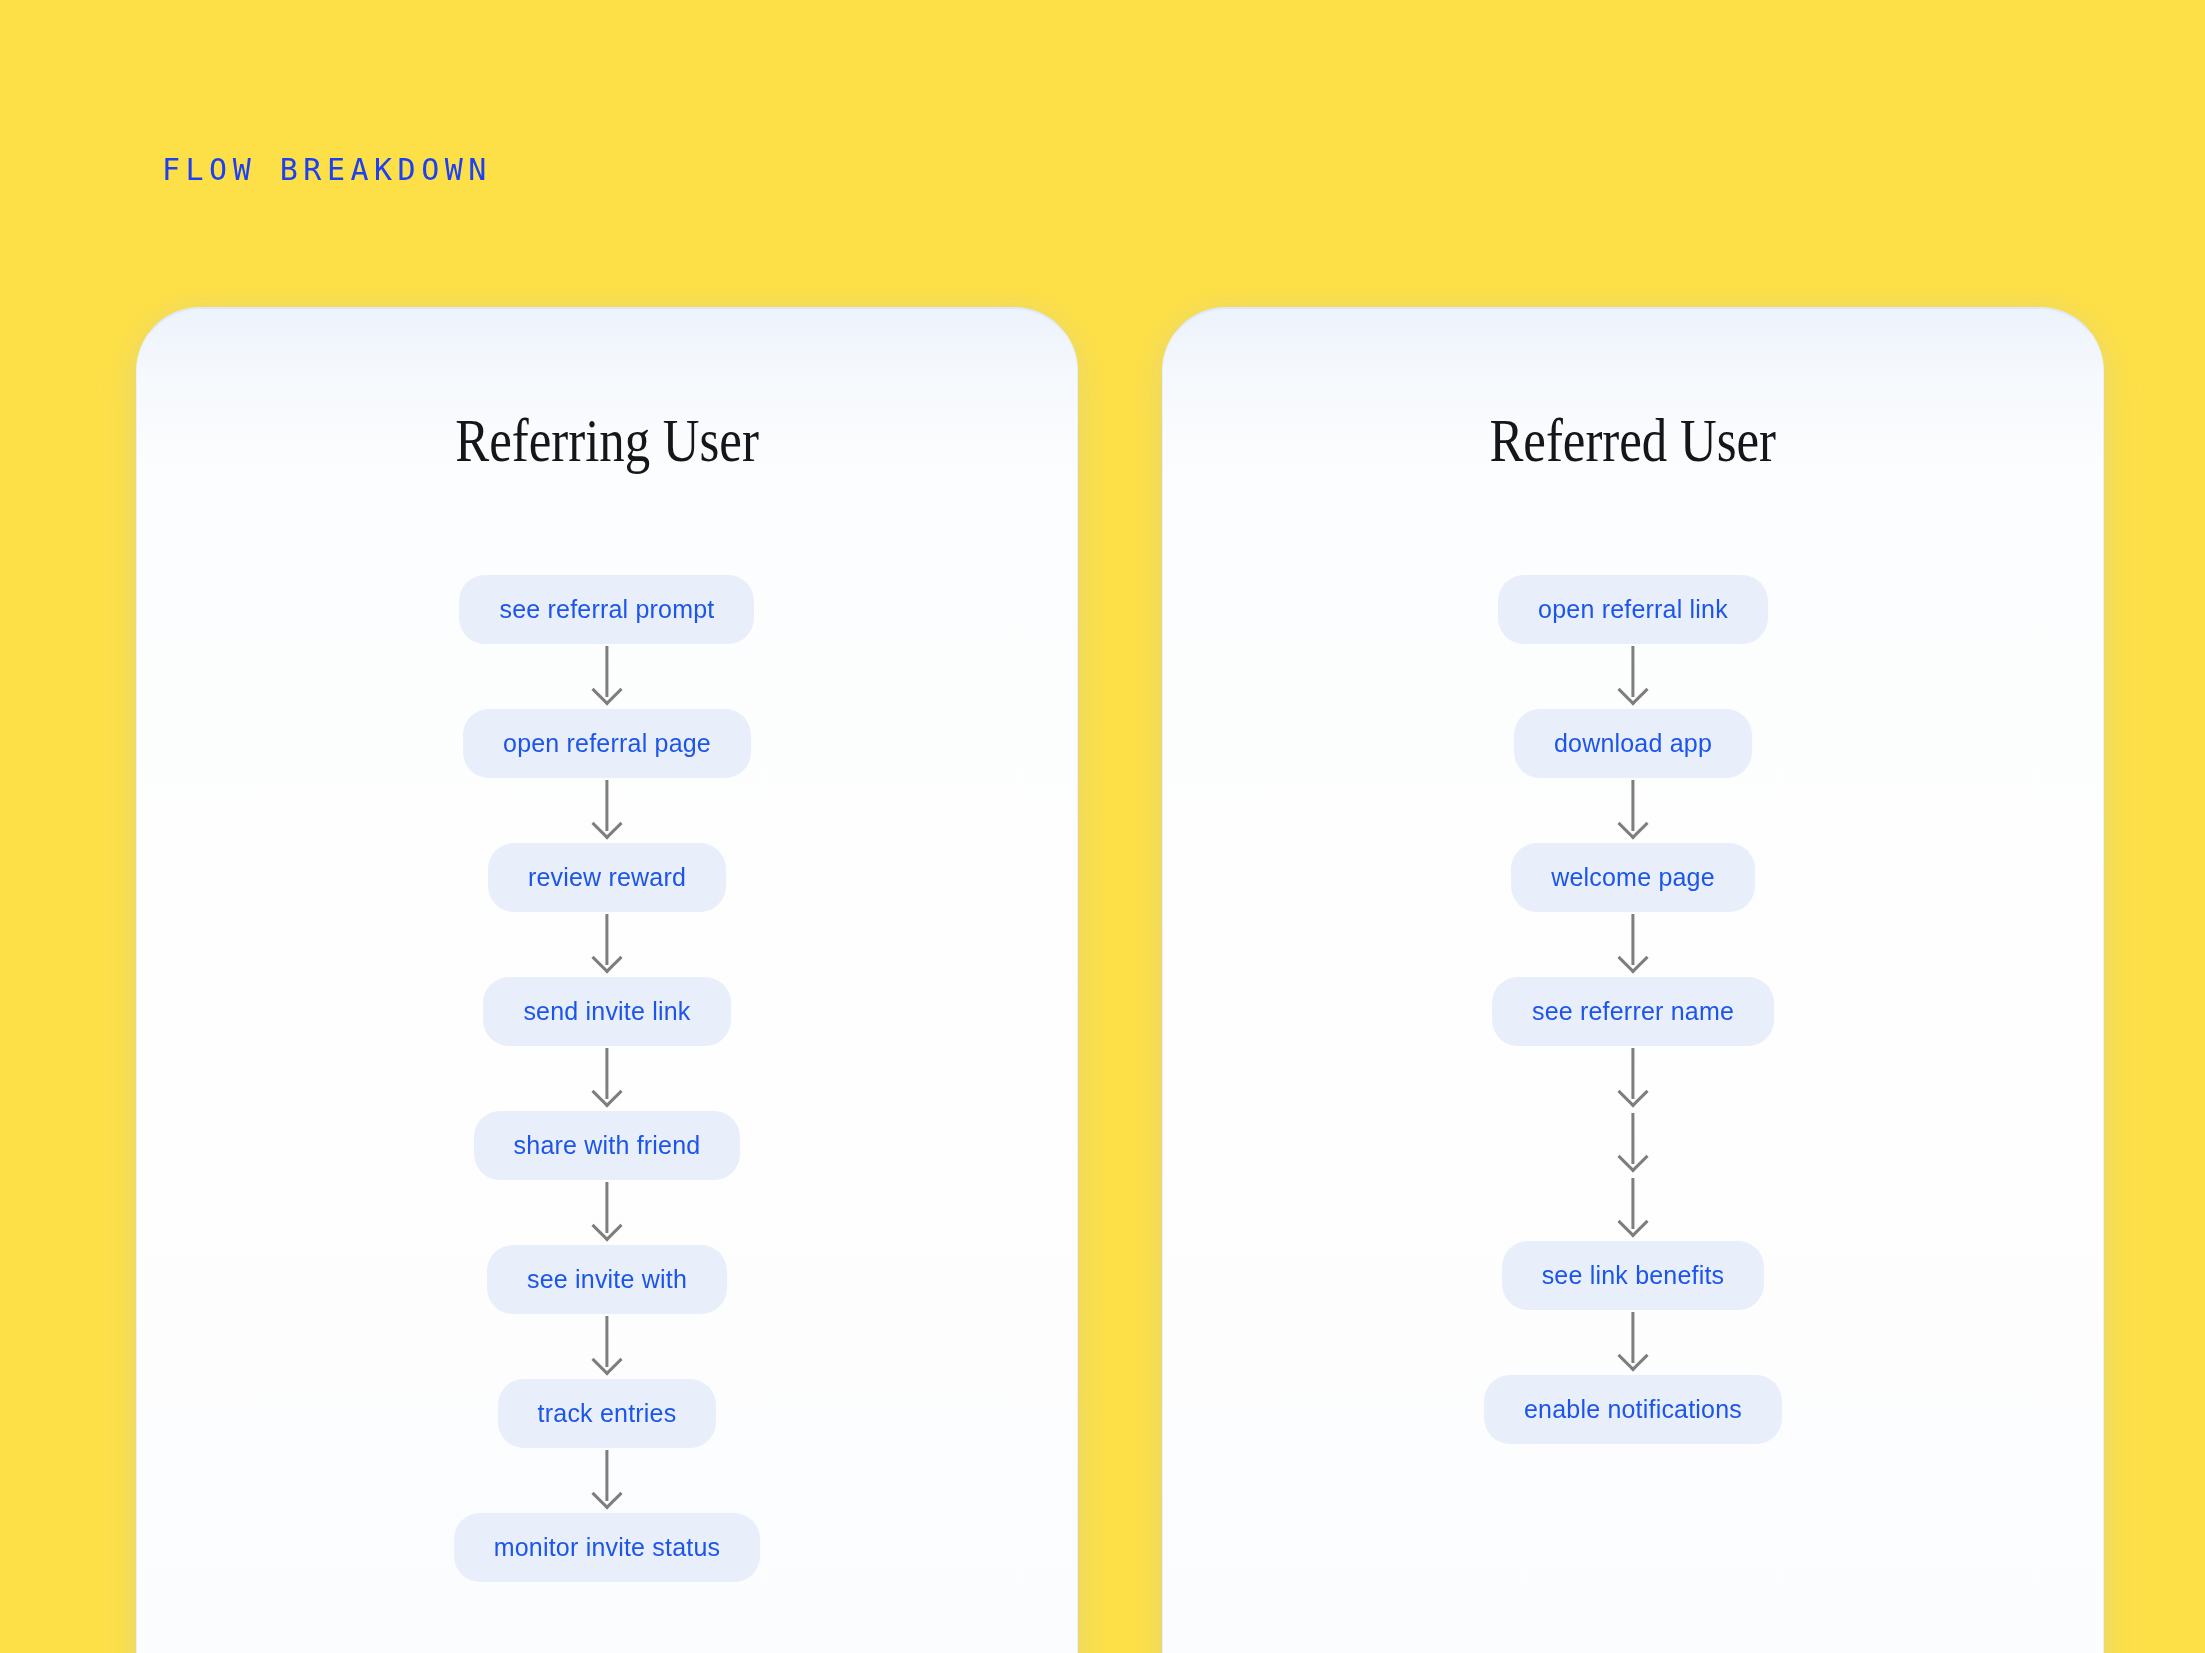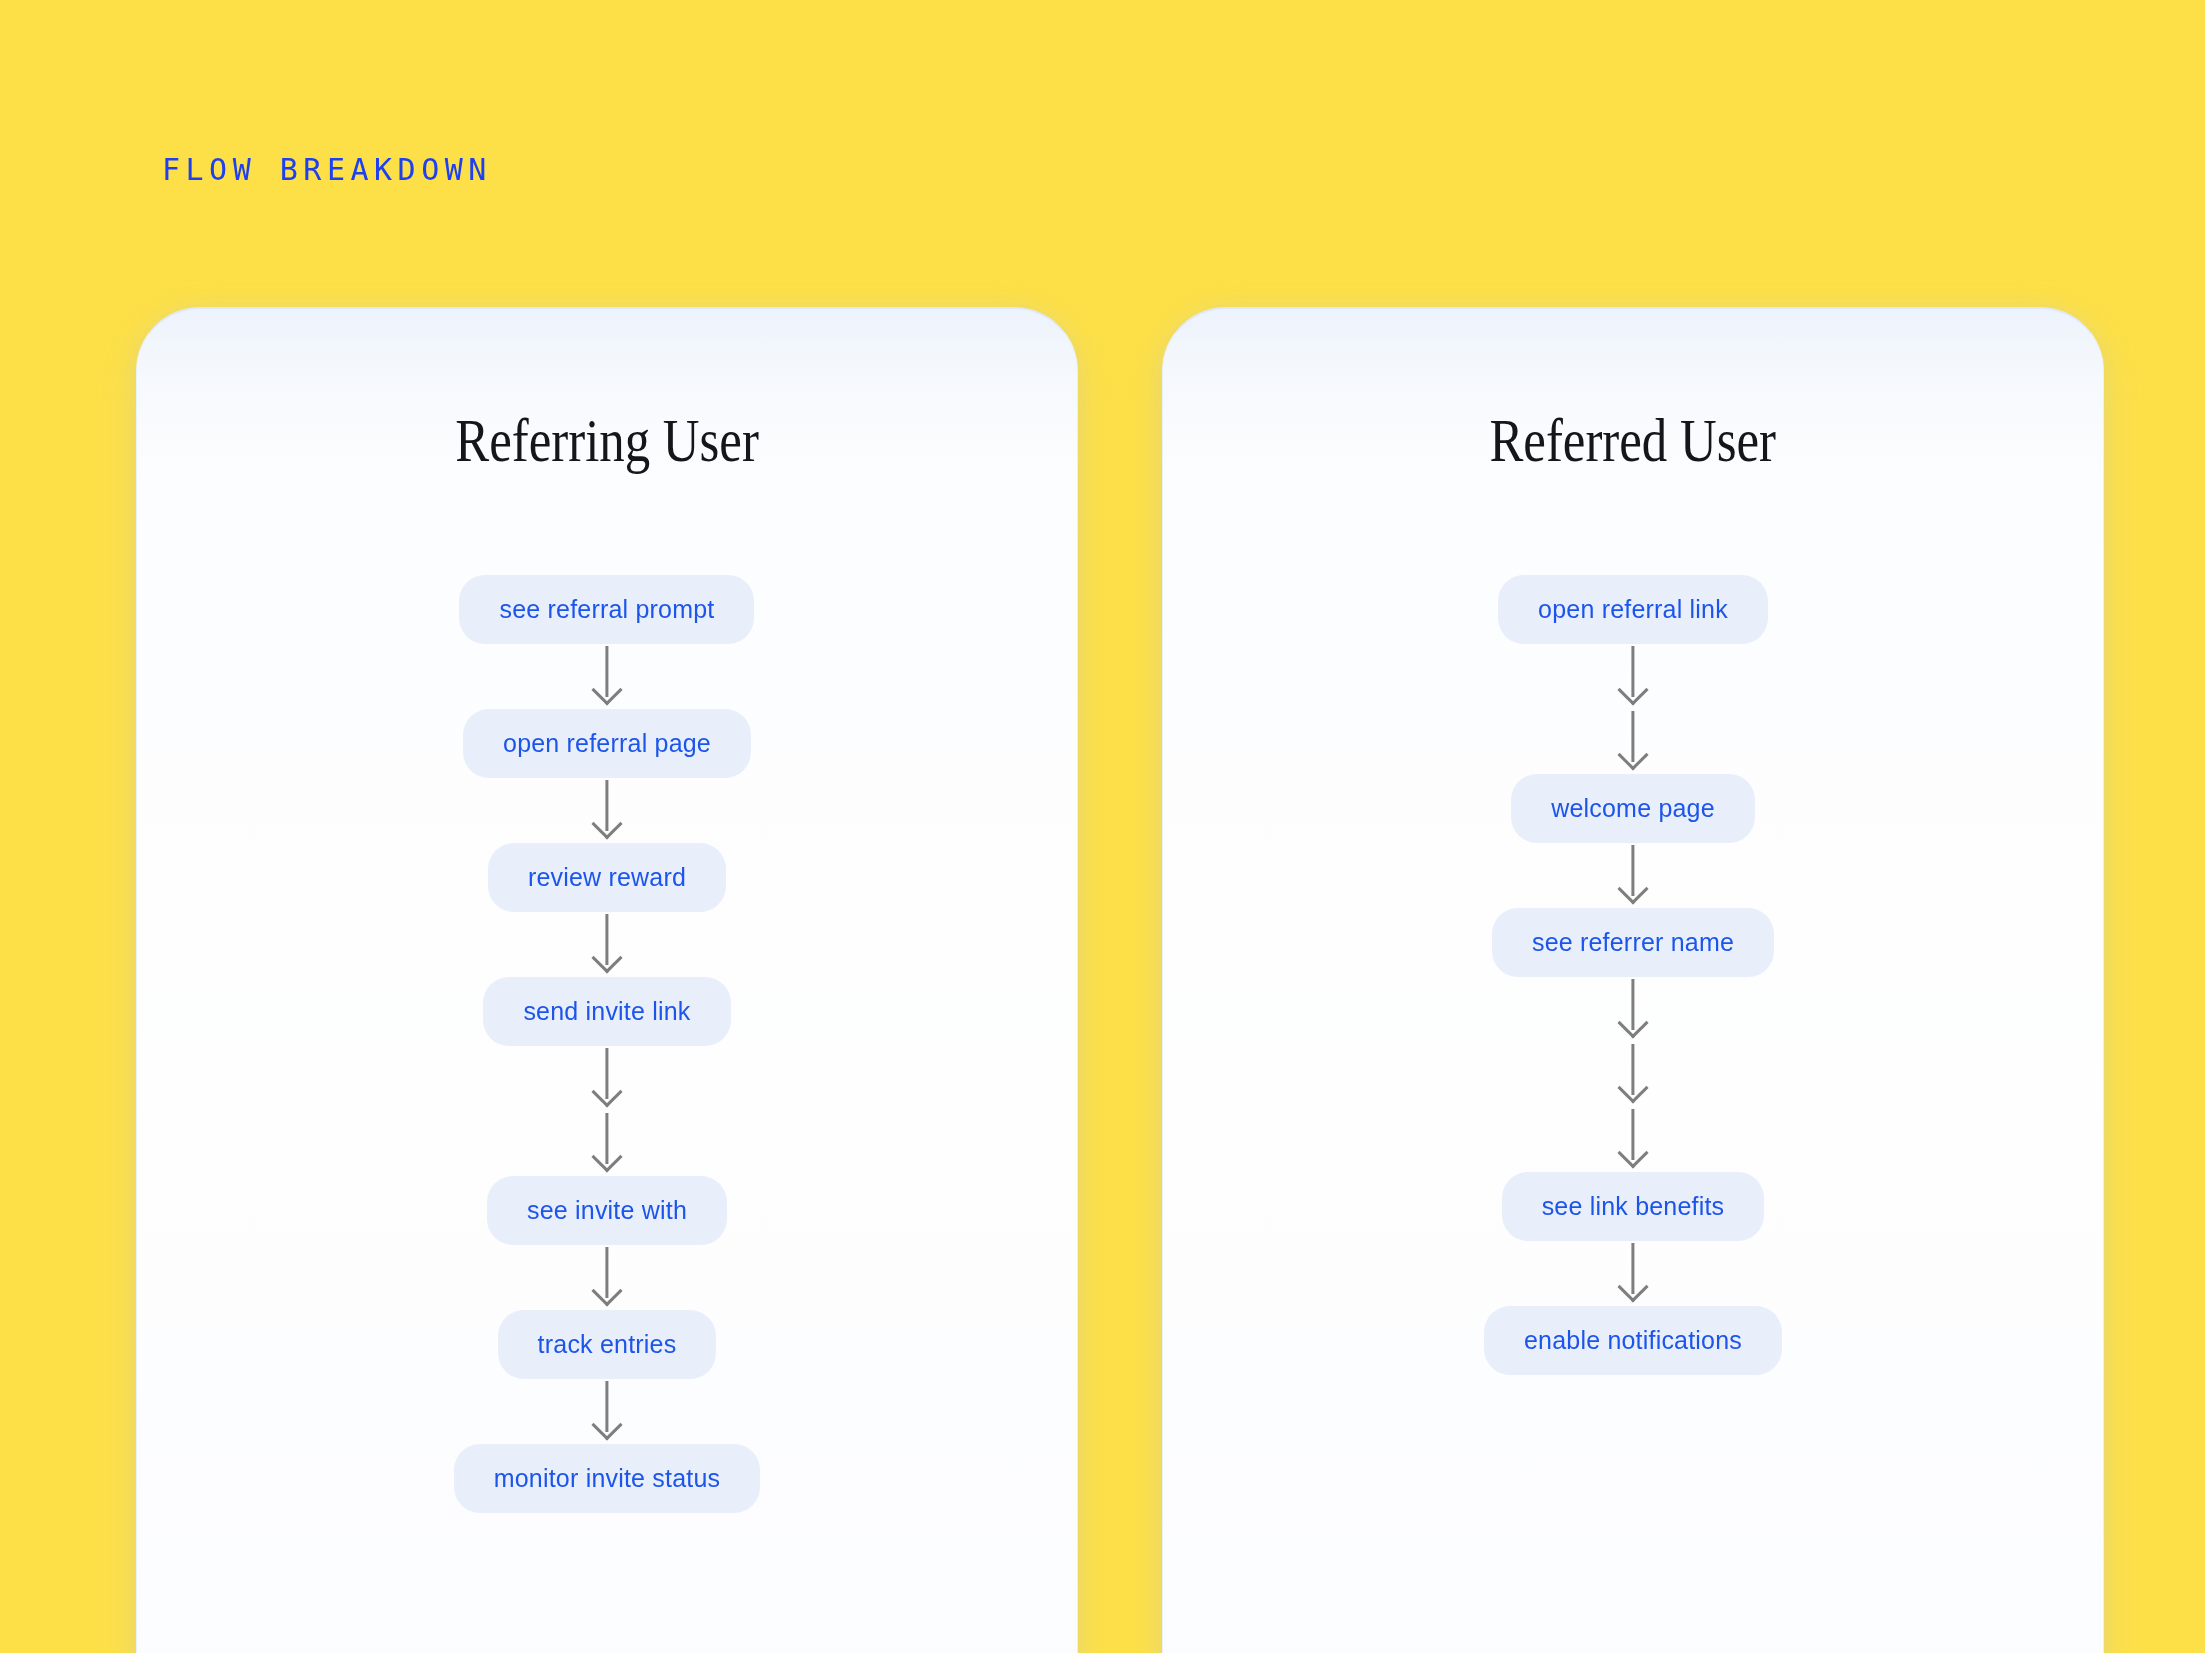--- a/index.html
+++ b/index.html
@@ -99,36 +99,38 @@
     </h2>
     <div class="flow">
       <div class="chip">see referral prompt</div>
       <div class="arrow"></div>
       <div class="chip">open referral page</div>
       <div class="arrow"></div>
       <div class="chip">review reward</div>
       <div class="arrow"></div>
       <div class="chip">send invite link</div>
       <div class="arrow"></div>
+      <div class="chip">share with friend</div>
       <div class="arrow"></div>
       <div class="chip">see invite with</div>
       <div class="arrow"></div>
       <div class="chip">track entries</div>
       <div class="arrow"></div>
       <div class="chip">monitor invite status</div>
     </div>
   </section>
 
   <section class="card card--right">
     <h2 class="card-title">
       <span class="squeeze">Referred User</span>
     </h2>
     <div class="flow">
       <div class="chip">open referral link</div>
       <div class="arrow"></div>
+      <div class="chip">download app</div>
       <div class="arrow"></div>
       <div class="chip">welcome page</div>
       <div class="arrow"></div>
       <div class="chip">see referrer name</div>
       <div class="arrow"></div>
       <div class="arrow"></div>
       <div class="arrow"></div>
       <div class="chip">see link benefits</div>
       <div class="arrow"></div>
       <div class="chip">enable notifications</div>

